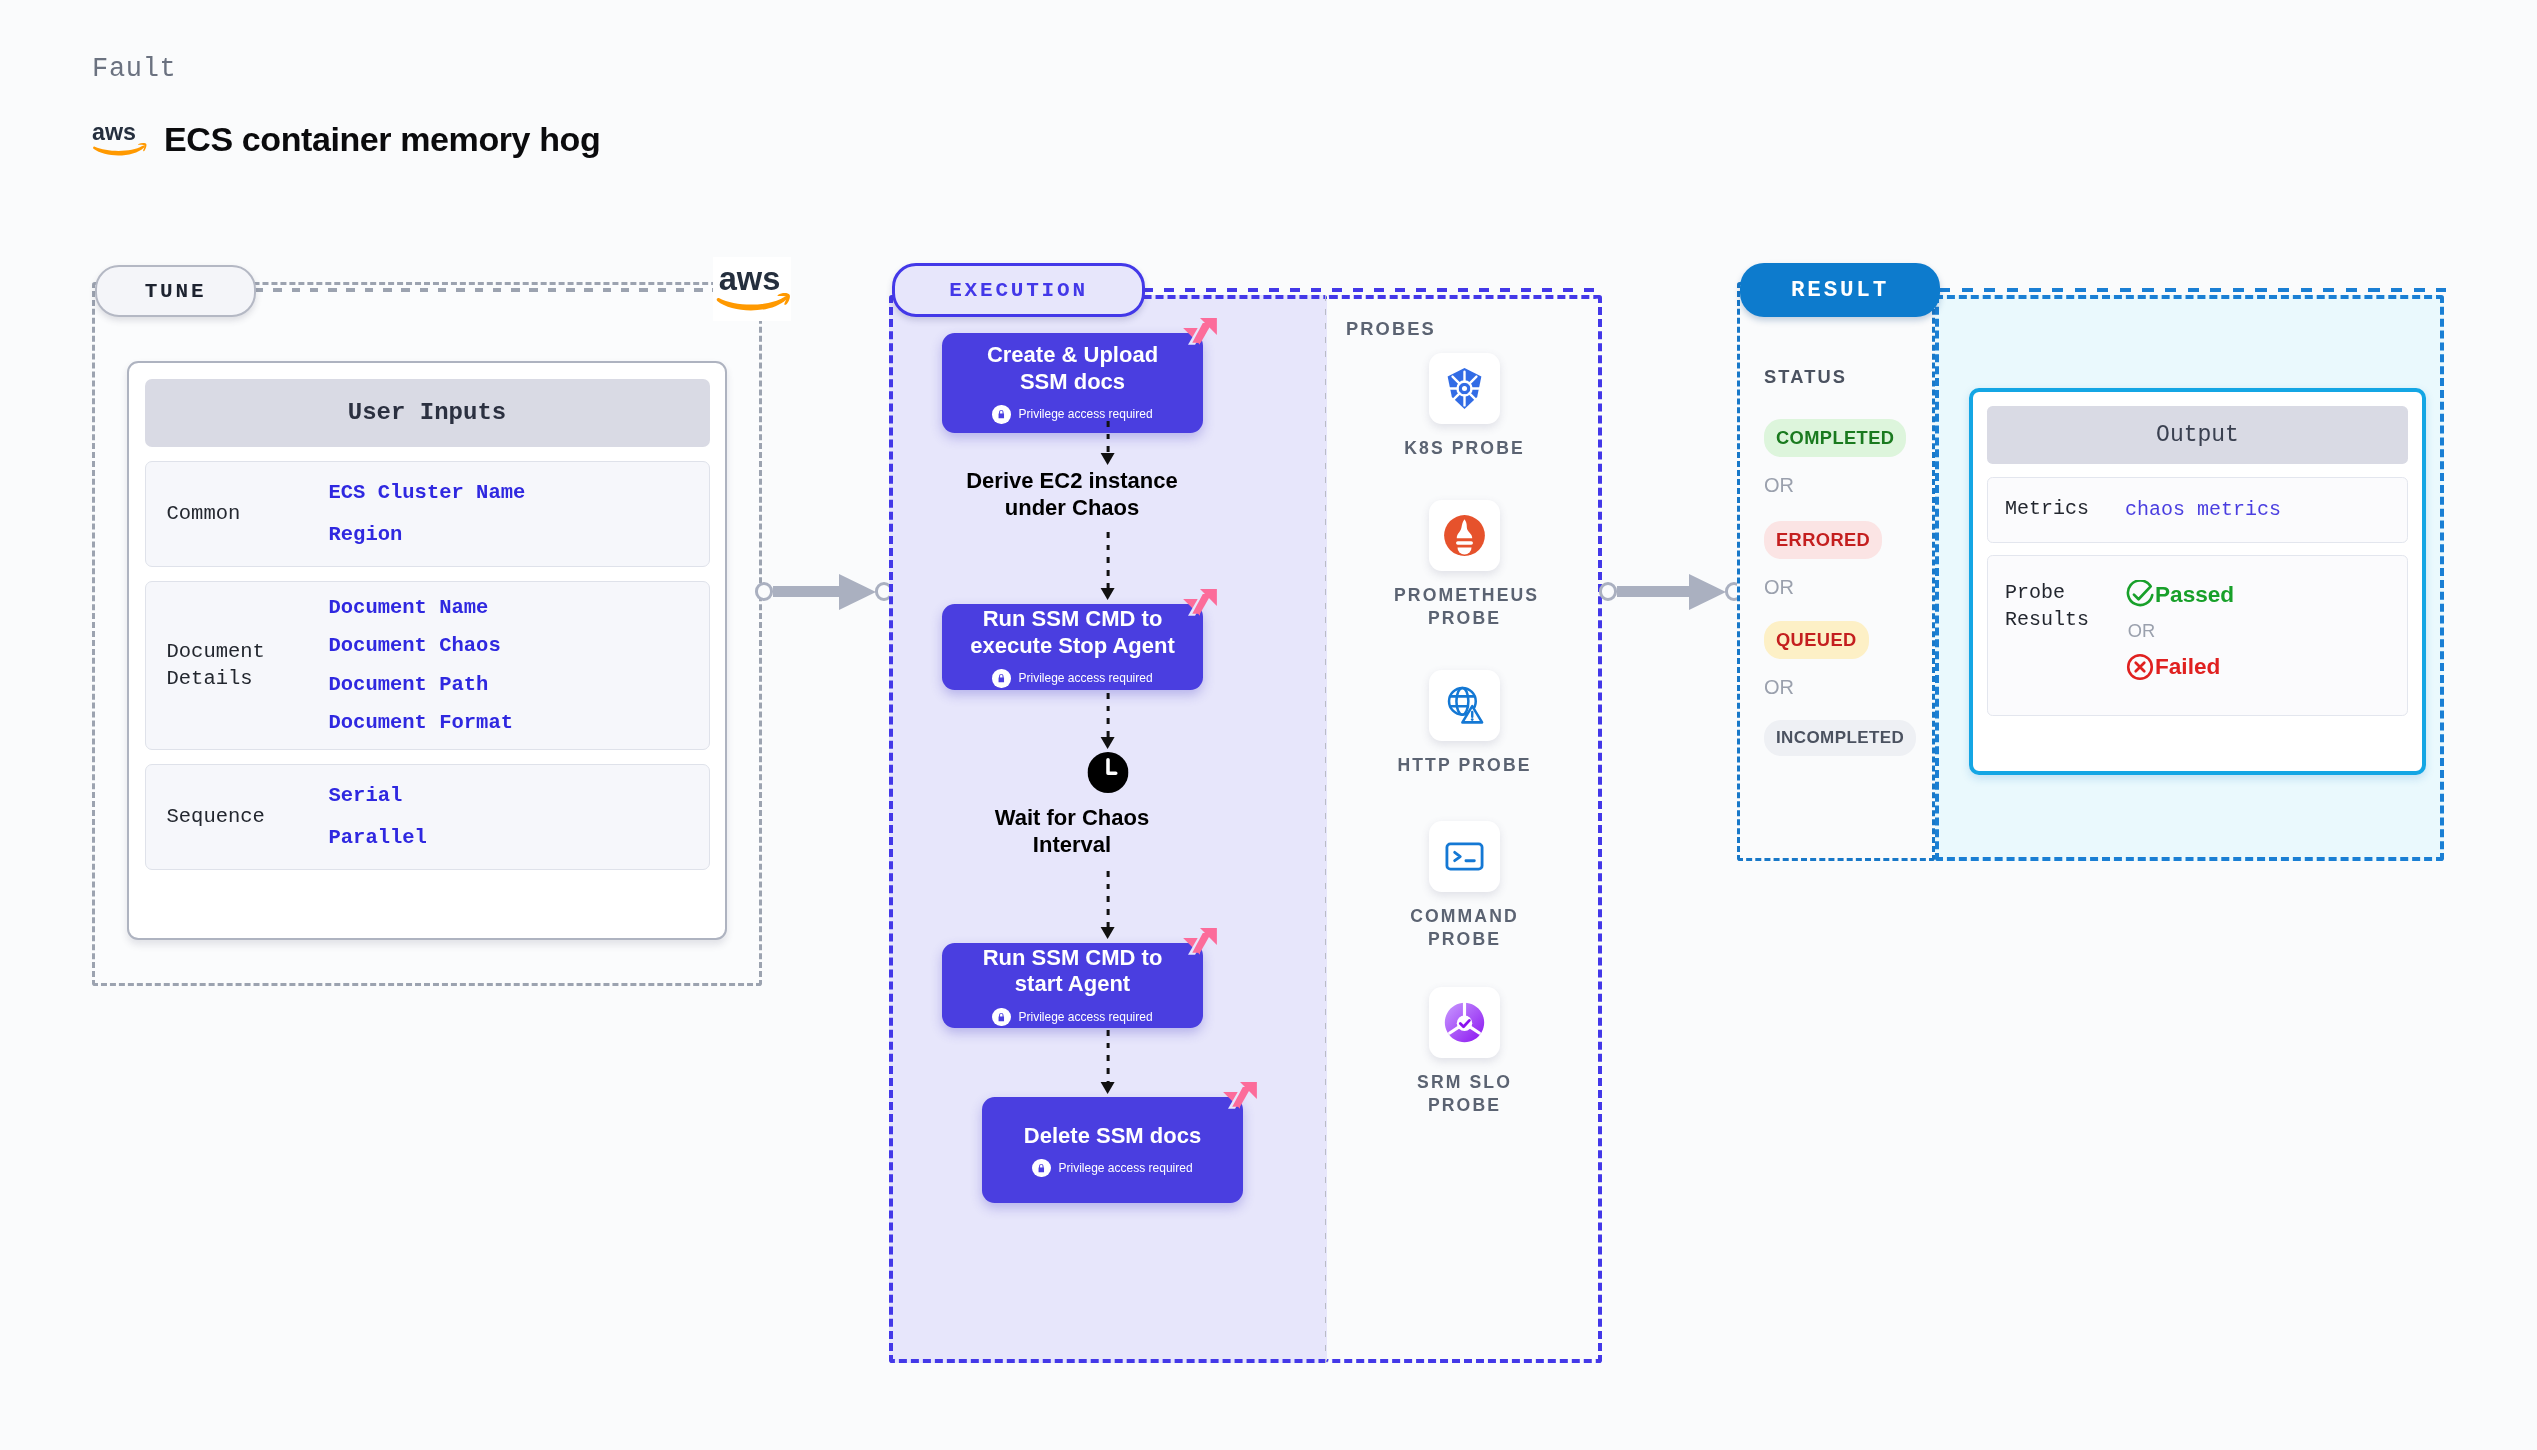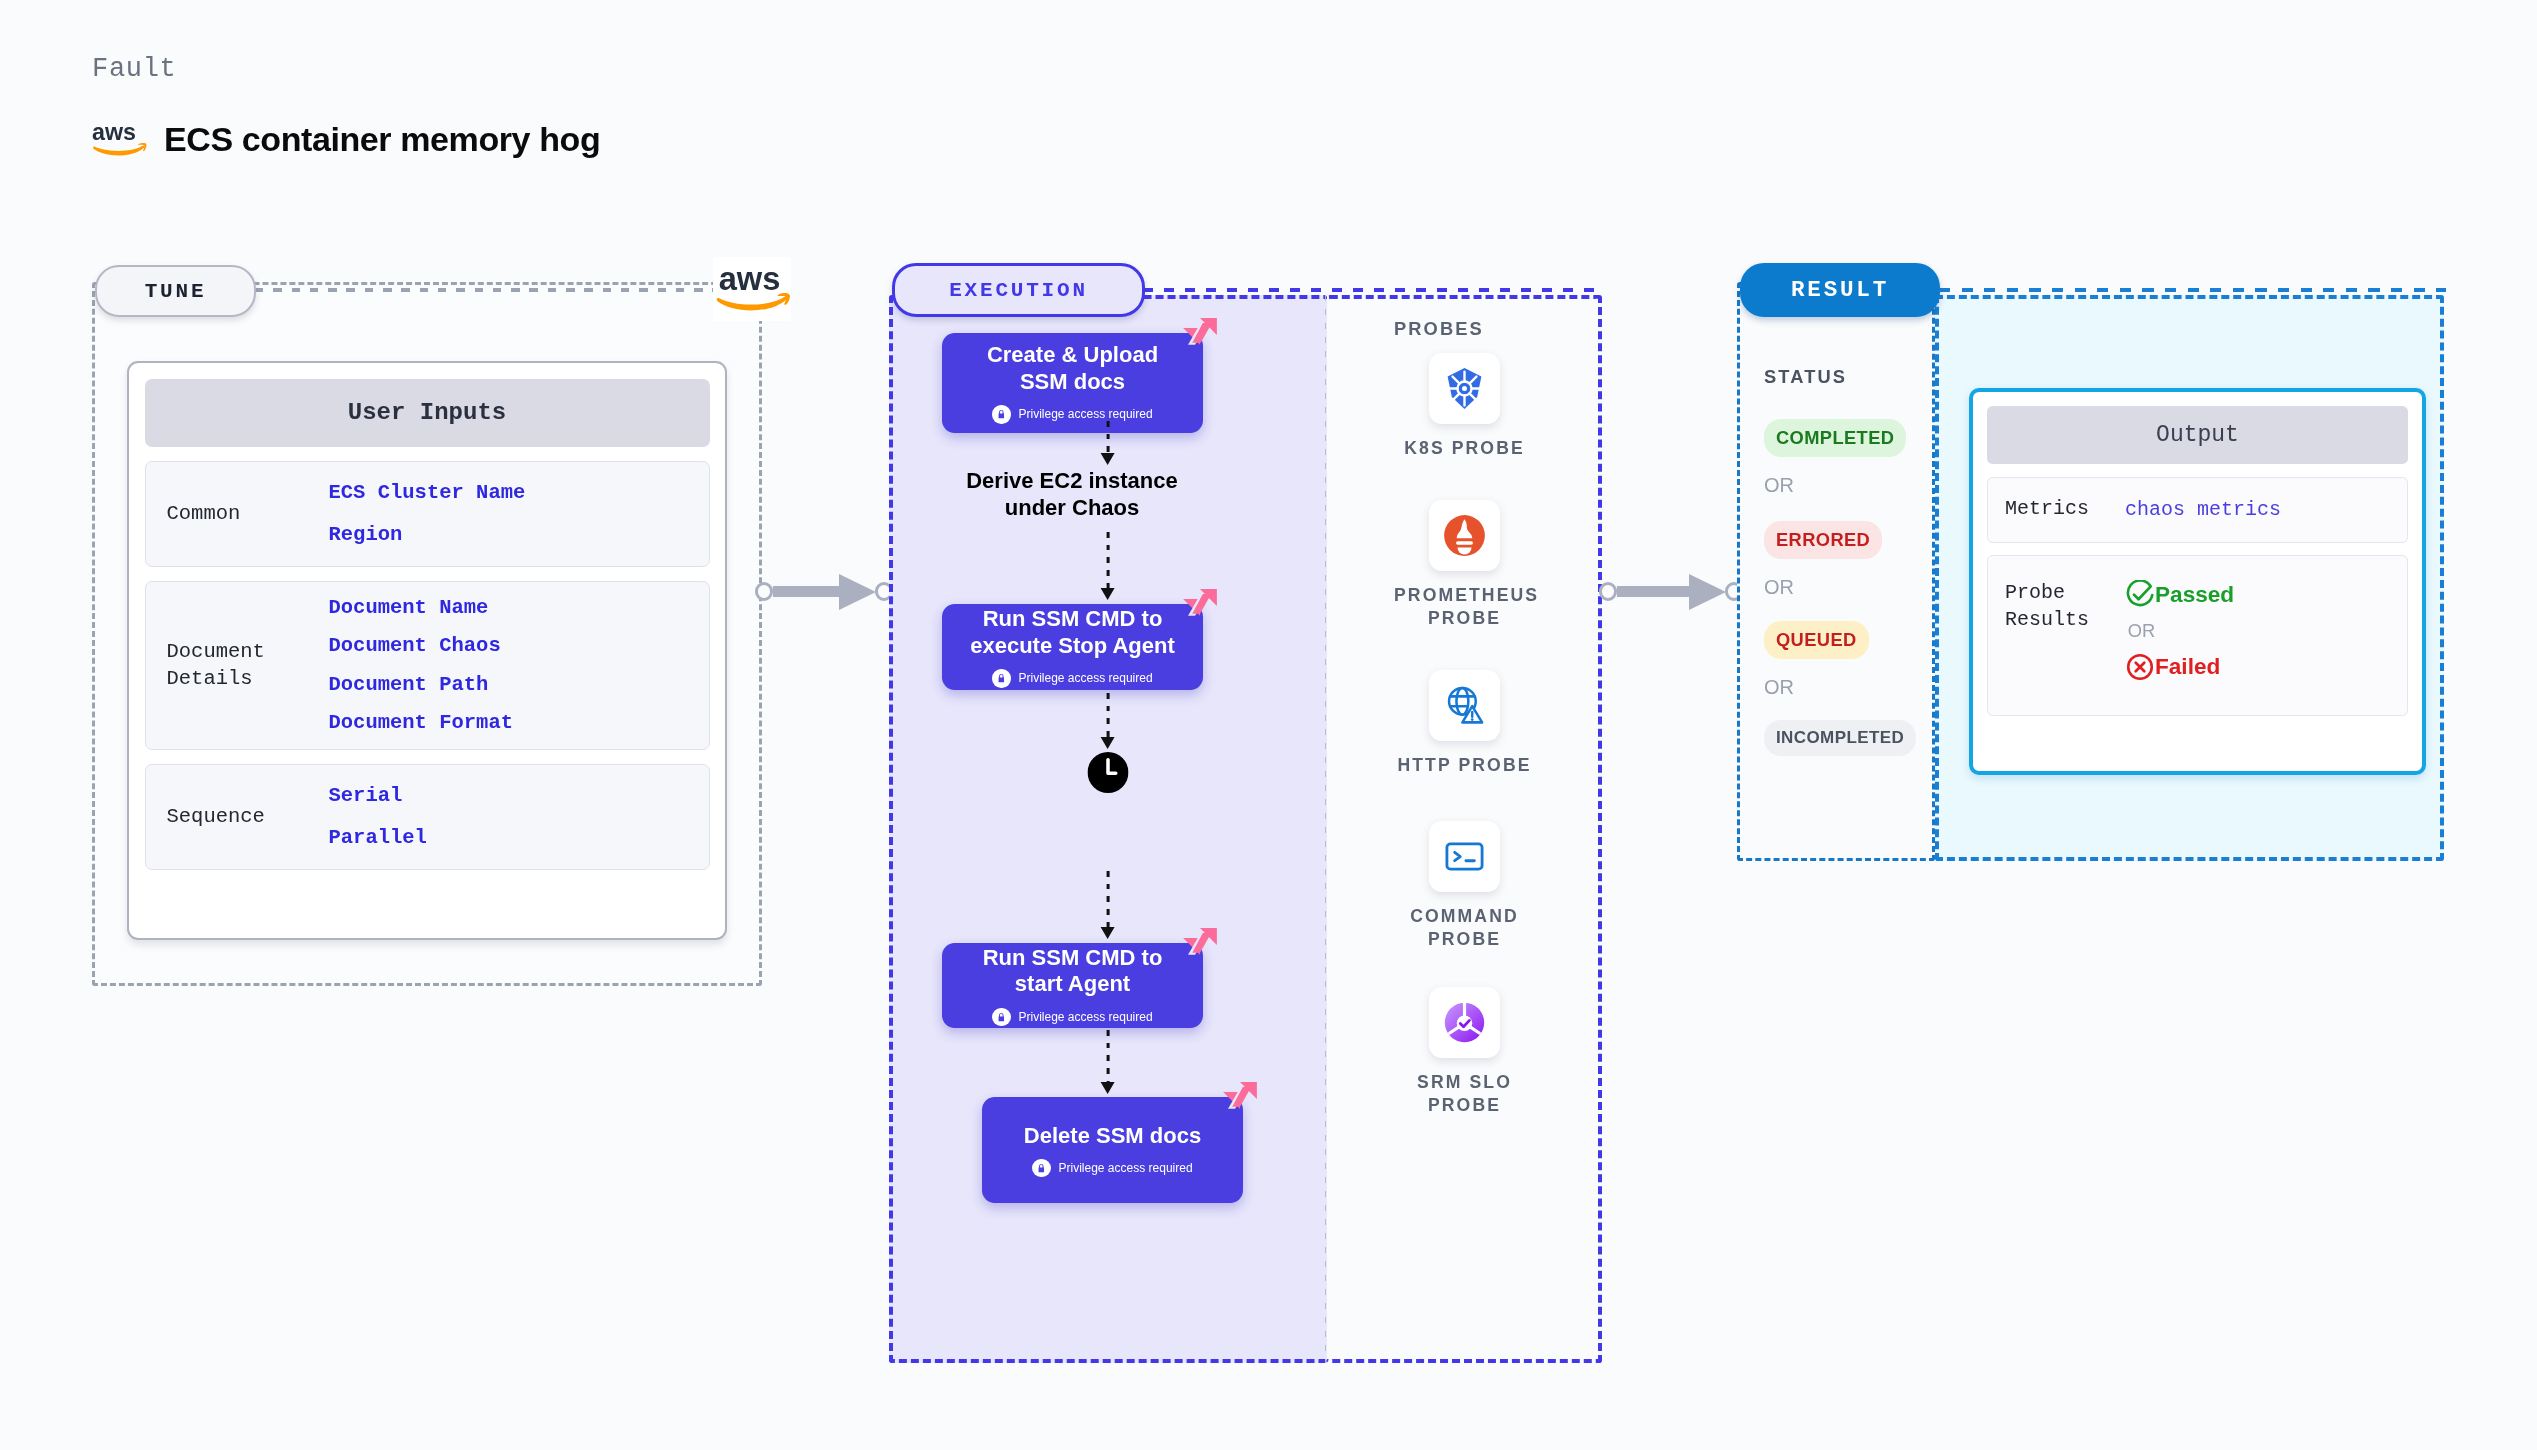--- a/index.html
+++ b/index.html
@@ -129,21 +129,21 @@
 
   .farrow { position:absolute; left:50%; transform:translateX(-50%); width:2.8px; }
   .farrow .stem { position:absolute; left:0; top:0; width:2.8px; height:calc(100% - 11.3px);
     background:repeating-linear-gradient(to bottom,#111 0 5.6px,transparent 5.6px 12.7px); }
   .farrow .head { position:absolute; left:-6.4px; bottom:0; width:0; height:0;
     border-left:7.8px solid transparent; border-right:7.8px solid transparent; border-top:12.7px solid #111; }
 
   
   #probes-title {
     position:absolute; left:1346px; top:318px;
-    font-size:18.3px; font-weight:bold; color:#5b6372; letter-spacing:2.1px;margin-left:48px;
+    font-size:18.3px; font-weight:bold; color:#5b6372; letter-spacing:2.1px;
   }
   .probe { position:absolute; left:1394px; width:141px; text-align:center; }
   .probe-ico {
     width:71px; height:71px; margin:0 auto; background:#fff; border-radius:12.7px;
     box-shadow:0 3.5px 8.5px rgba(80,80,110,.14);
     display:flex; align-items:center; justify-content:center;
   }
   .probe-ico svg { width:45px; height:45px; display:block; }
   .probe-lbl {
     margin-top:12.7px; font-size:17.6px; font-weight:bold; color:#5b6372;
@@ -333,20 +333,21 @@
     <div class="stem"></div>
       <div class="head"></div>
   </div>
 
   <div class="fclock" style="top:457px;">
     <svg viewBox="0 0 58 58">
       <circle cx="29" cy="29" r="29" fill="#000"></circle>
       <path d="M29 11v19h11" stroke="#fff" stroke-width="5" fill="none" stroke-linecap="round" stroke-linejoin="round"></path>
     </svg>
   </div>
+  <div class="ftext" style="top:509px;">Wait for Chaos<br>Interval</div>
 
   <div class="farrow" style="top:576px;height:68px;">
     <div class="stem"></div>
       <div class="head"></div>
   </div>
 
   <div class="fnode" style="top:648px;height:85px;">
     <div class="chaos-badge">
       <svg viewBox="0 0 54 54">
         <path d="M27 3 L51 3 L51 27 Z" fill="#fc6c9a"></path>

